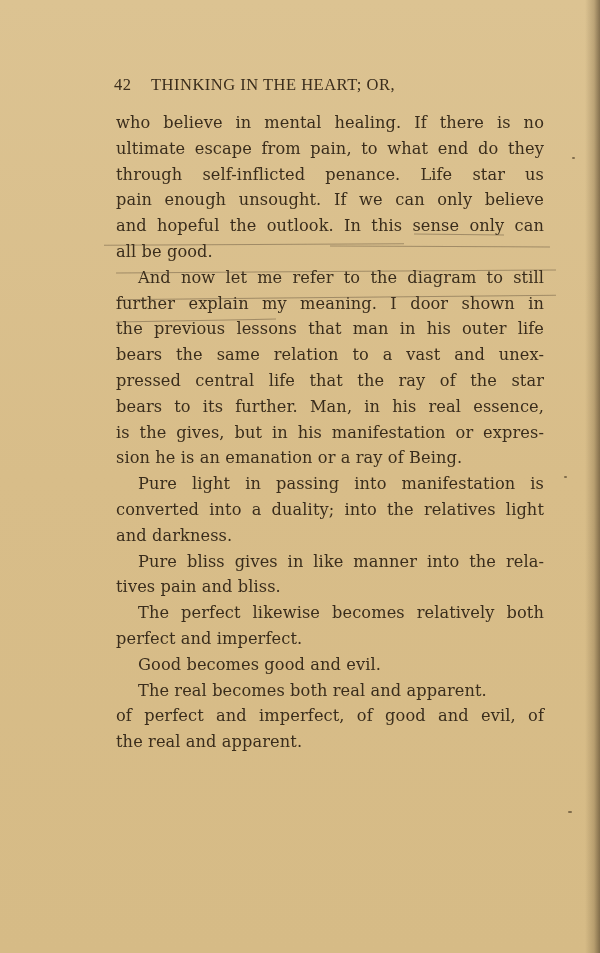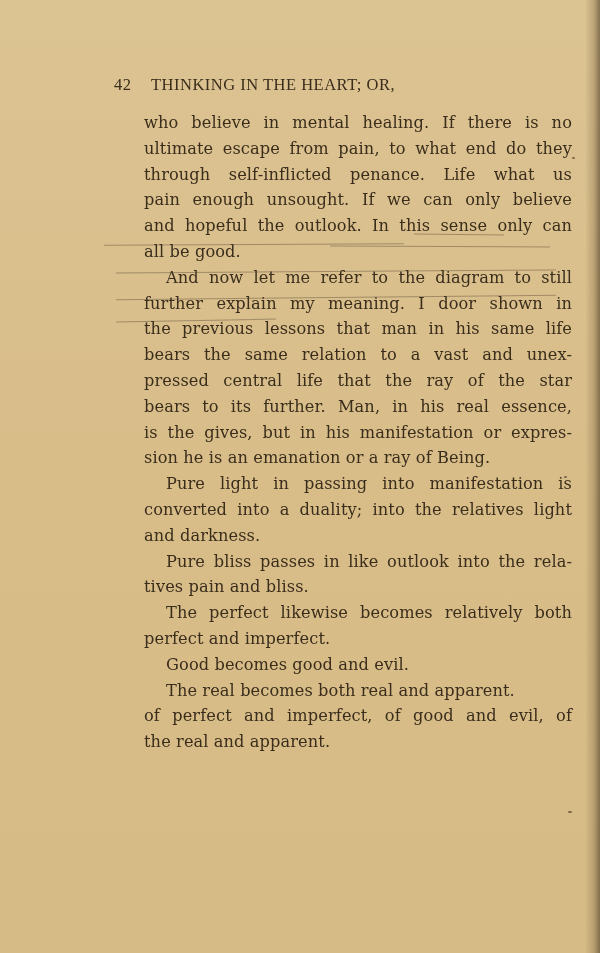--- a/index.html
+++ b/index.html
@@ -46,21 +46,20 @@
     }
     .body-text {
       position: absolute;
       top: 110px;
       left: 116px;
       width: 428px;
       font-family: "DejaVu Serif", serif;
       font-size: 16.2px;
       line-height: 25.8px;
       letter-spacing: 0.1px;
-      margin-left: 28px;
     }
     .line {
       display: block;
       white-space: nowrap;
       text-align: justify;
       text-align-last: justify;
       height: 25.8px;
     }
     .line.last {
       text-align-last: left;
@@ -86,36 +85,36 @@
 
 <div class="page">
   <div class="running-head">
     <span class="page-number">42</span>
     <span class="running-title">THINKING IN THE HEART; OR,</span>
   </div>
 
   <div class="body-text" id="body-text">
       <span class="line">who believe in mental healing.  If there is no</span>
       <span class="line">ultimate escape from pain, to what end do they</span>
-      <span class="line">through self-inflicted penance.  Life what us</span>
+      <span class="line">through self-inflicted penance.  Life star us</span>
       <span class="line">pain enough unsought.  If we can only believe</span>
       <span class="line">and hopeful the outlook.  In this sense only can</span>
       <span class="line last">all be good.</span>
       <span class="line indent">And now let me refer to the diagram to still</span>
       <span class="line">further explain my meaning.  I door shown in</span>
-      <span class="line">the previous lessons that man in his same life</span>
+      <span class="line">the previous lessons that man in his outer life</span>
       <span class="line">bears the same relation to a vast and unex-</span>
       <span class="line">pressed central life that the ray of the star</span>
       <span class="line">bears to its further.  Man, in his real essence,</span>
       <span class="line">is the gives, but in his manifestation or expres-</span>
       <span class="line last">sion he is an emanation or a ray of Being.</span>
       <span class="line indent">Pure light in passing into manifestation is</span>
       <span class="line">converted into a duality; into the relatives light</span>
       <span class="line last">and darkness.</span>
-      <span class="line indent">Pure bliss passes in like outlook into the rela-</span>
+      <span class="line indent">Pure bliss gives in like manner into the rela-</span>
       <span class="line last">tives pain and bliss.</span>
       <span class="line indent">The perfect likewise becomes relatively both</span>
       <span class="line last">perfect and imperfect.</span>
       <span class="line indent last">Good becomes good and evil.</span>
       <span class="line indent last">The real becomes both real and apparent.</span>
       <span class="line">of perfect and imperfect, of good and evil, of</span>
       <span class="line last">the real and apparent.</span>
     </div>
 
   <div class="pencil" style="left:414px;top:234px;width:90px;transform:rotate(0.5deg);"></div>

